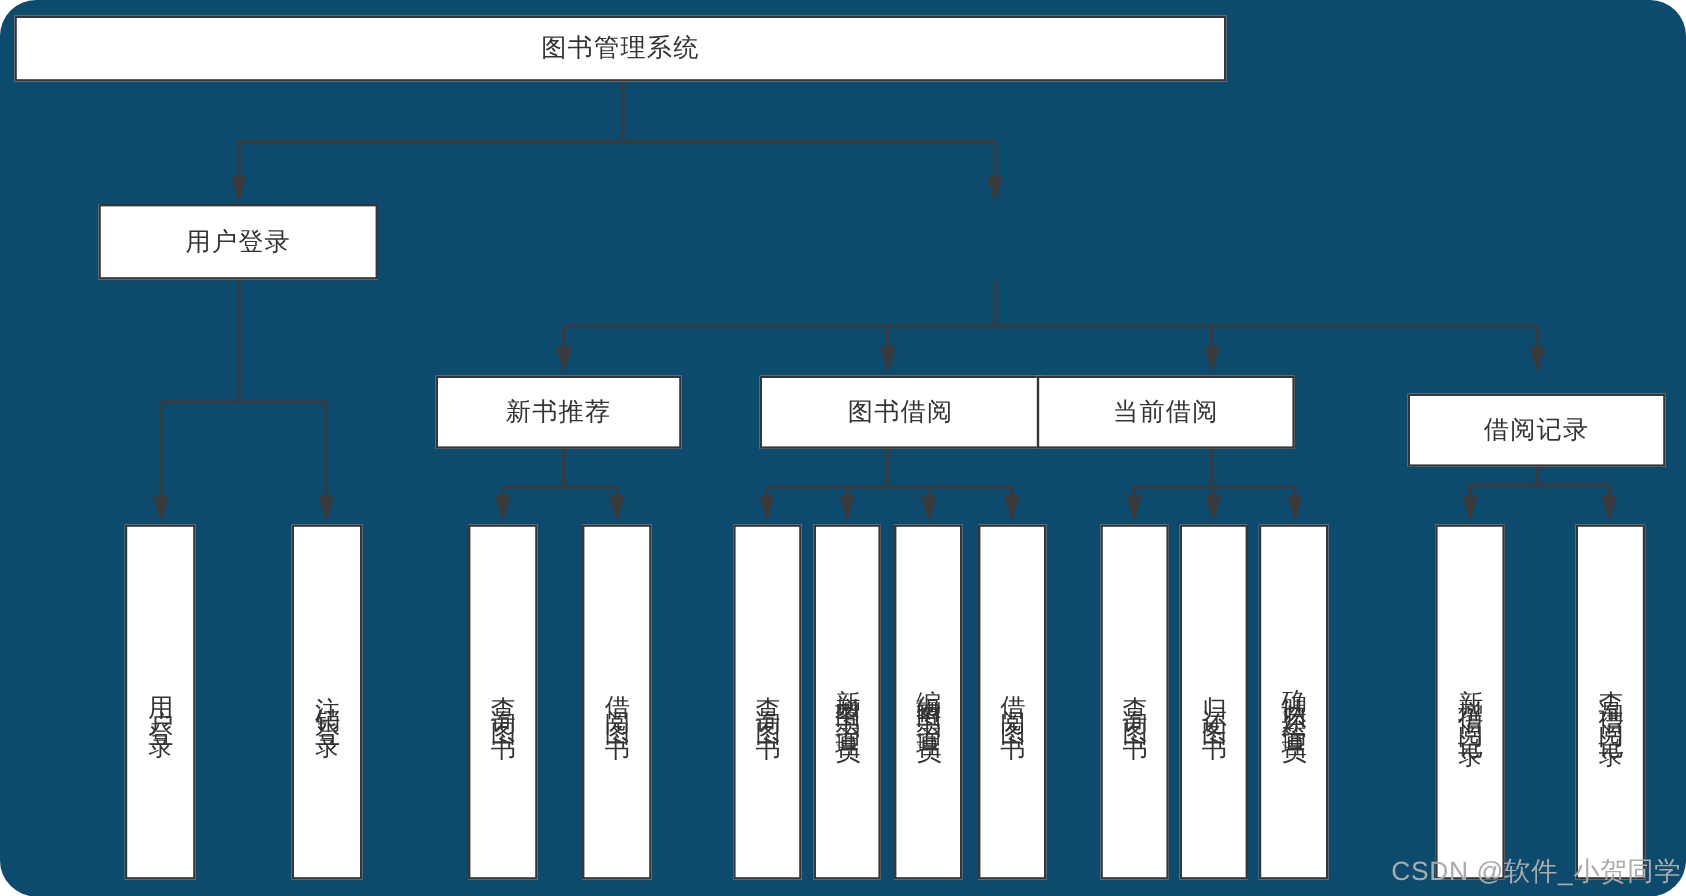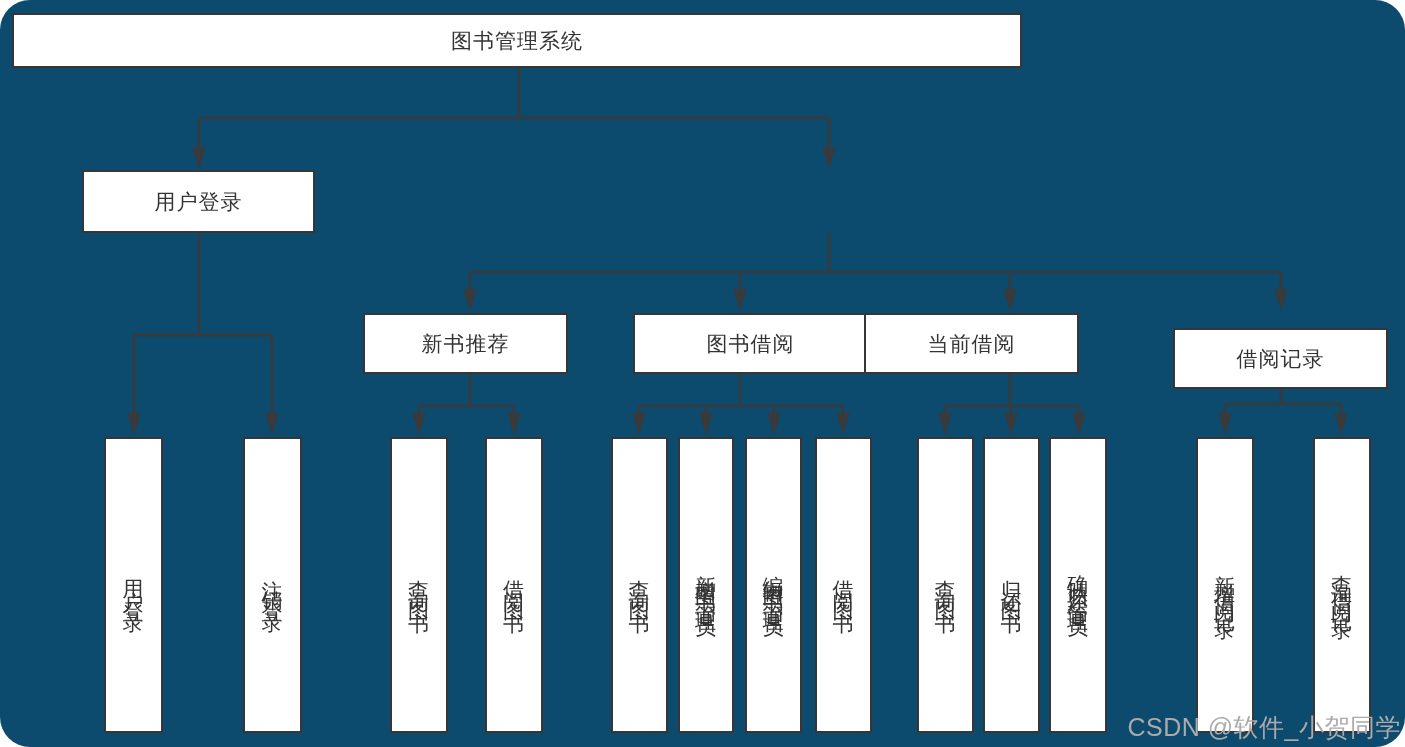--- a/index.html
+++ b/index.html
@@ -67,21 +67,21 @@
   .n-d2 { left: 983px;  width: 57px; }
   .n-d3 { left: 1049px; width: 58px; }
   .n-e1 { left: 1196px; width: 58px; }
   .n-e2 { left: 1313px; width: 58px; }
   #watermark {
     position: absolute;
     right: 4px;
     top: 711px;
     z-index: 3;
     color: #ababab;
-    font-size: 25px;
+    font-size: 22px;
     letter-spacing: 0.5px;
     white-space: nowrap;
   }
 </style>
 </head>
 <body>
 
 <div id="canvas">
 
   <svg id="connectors" width="1405" height="747" viewBox="0 0 1405 747">

